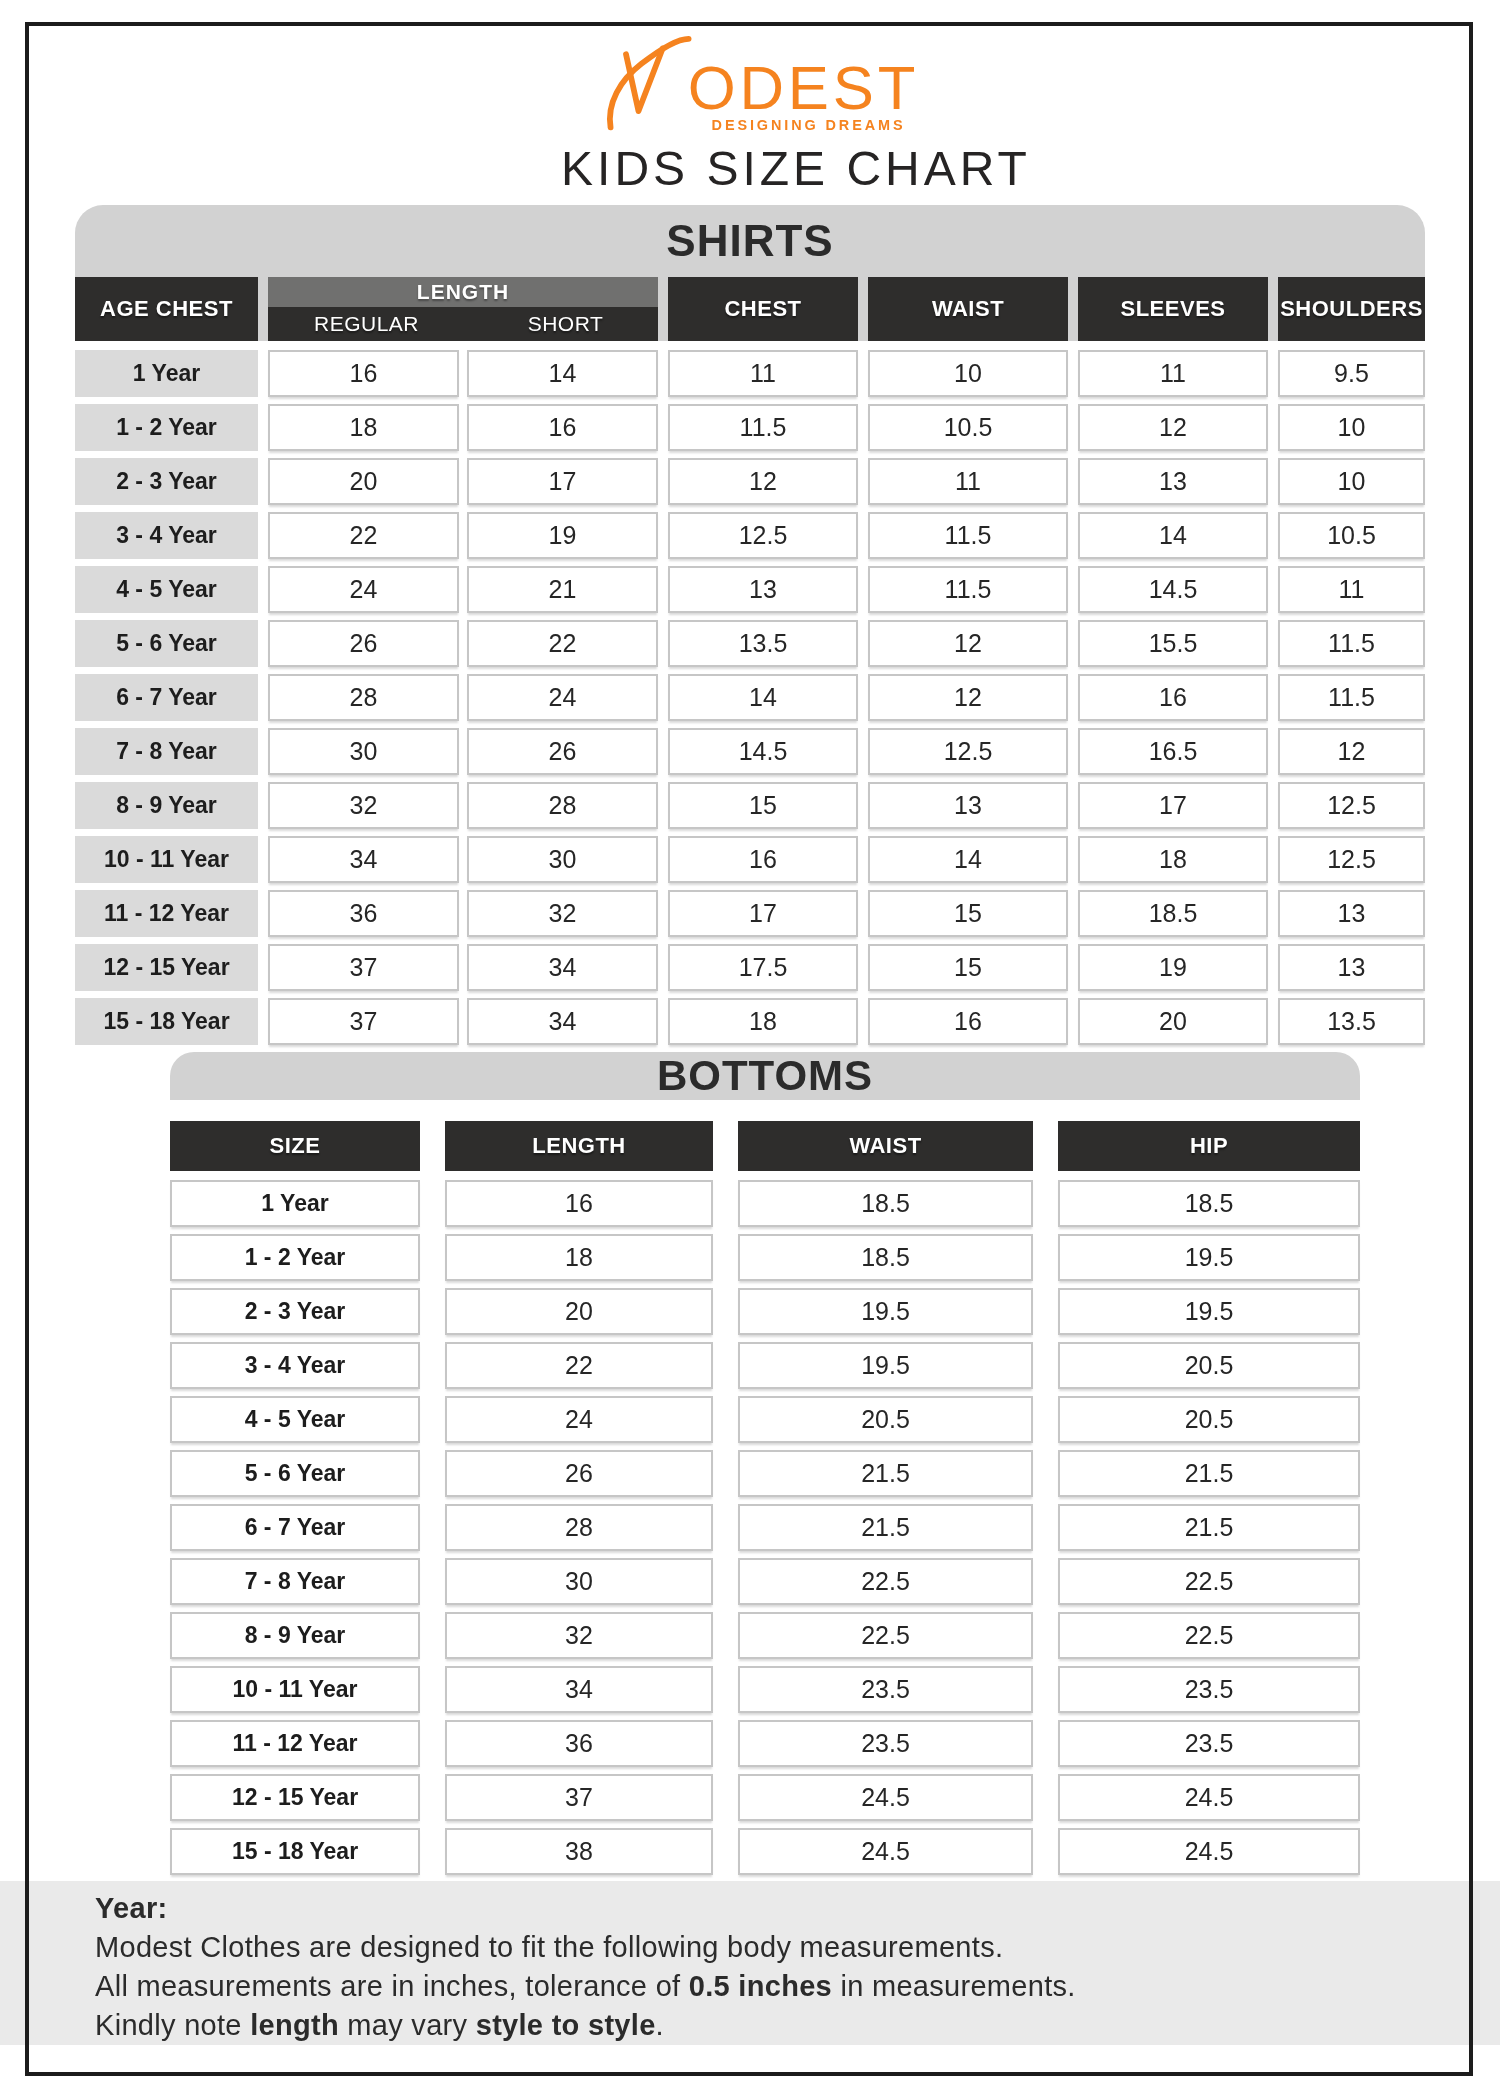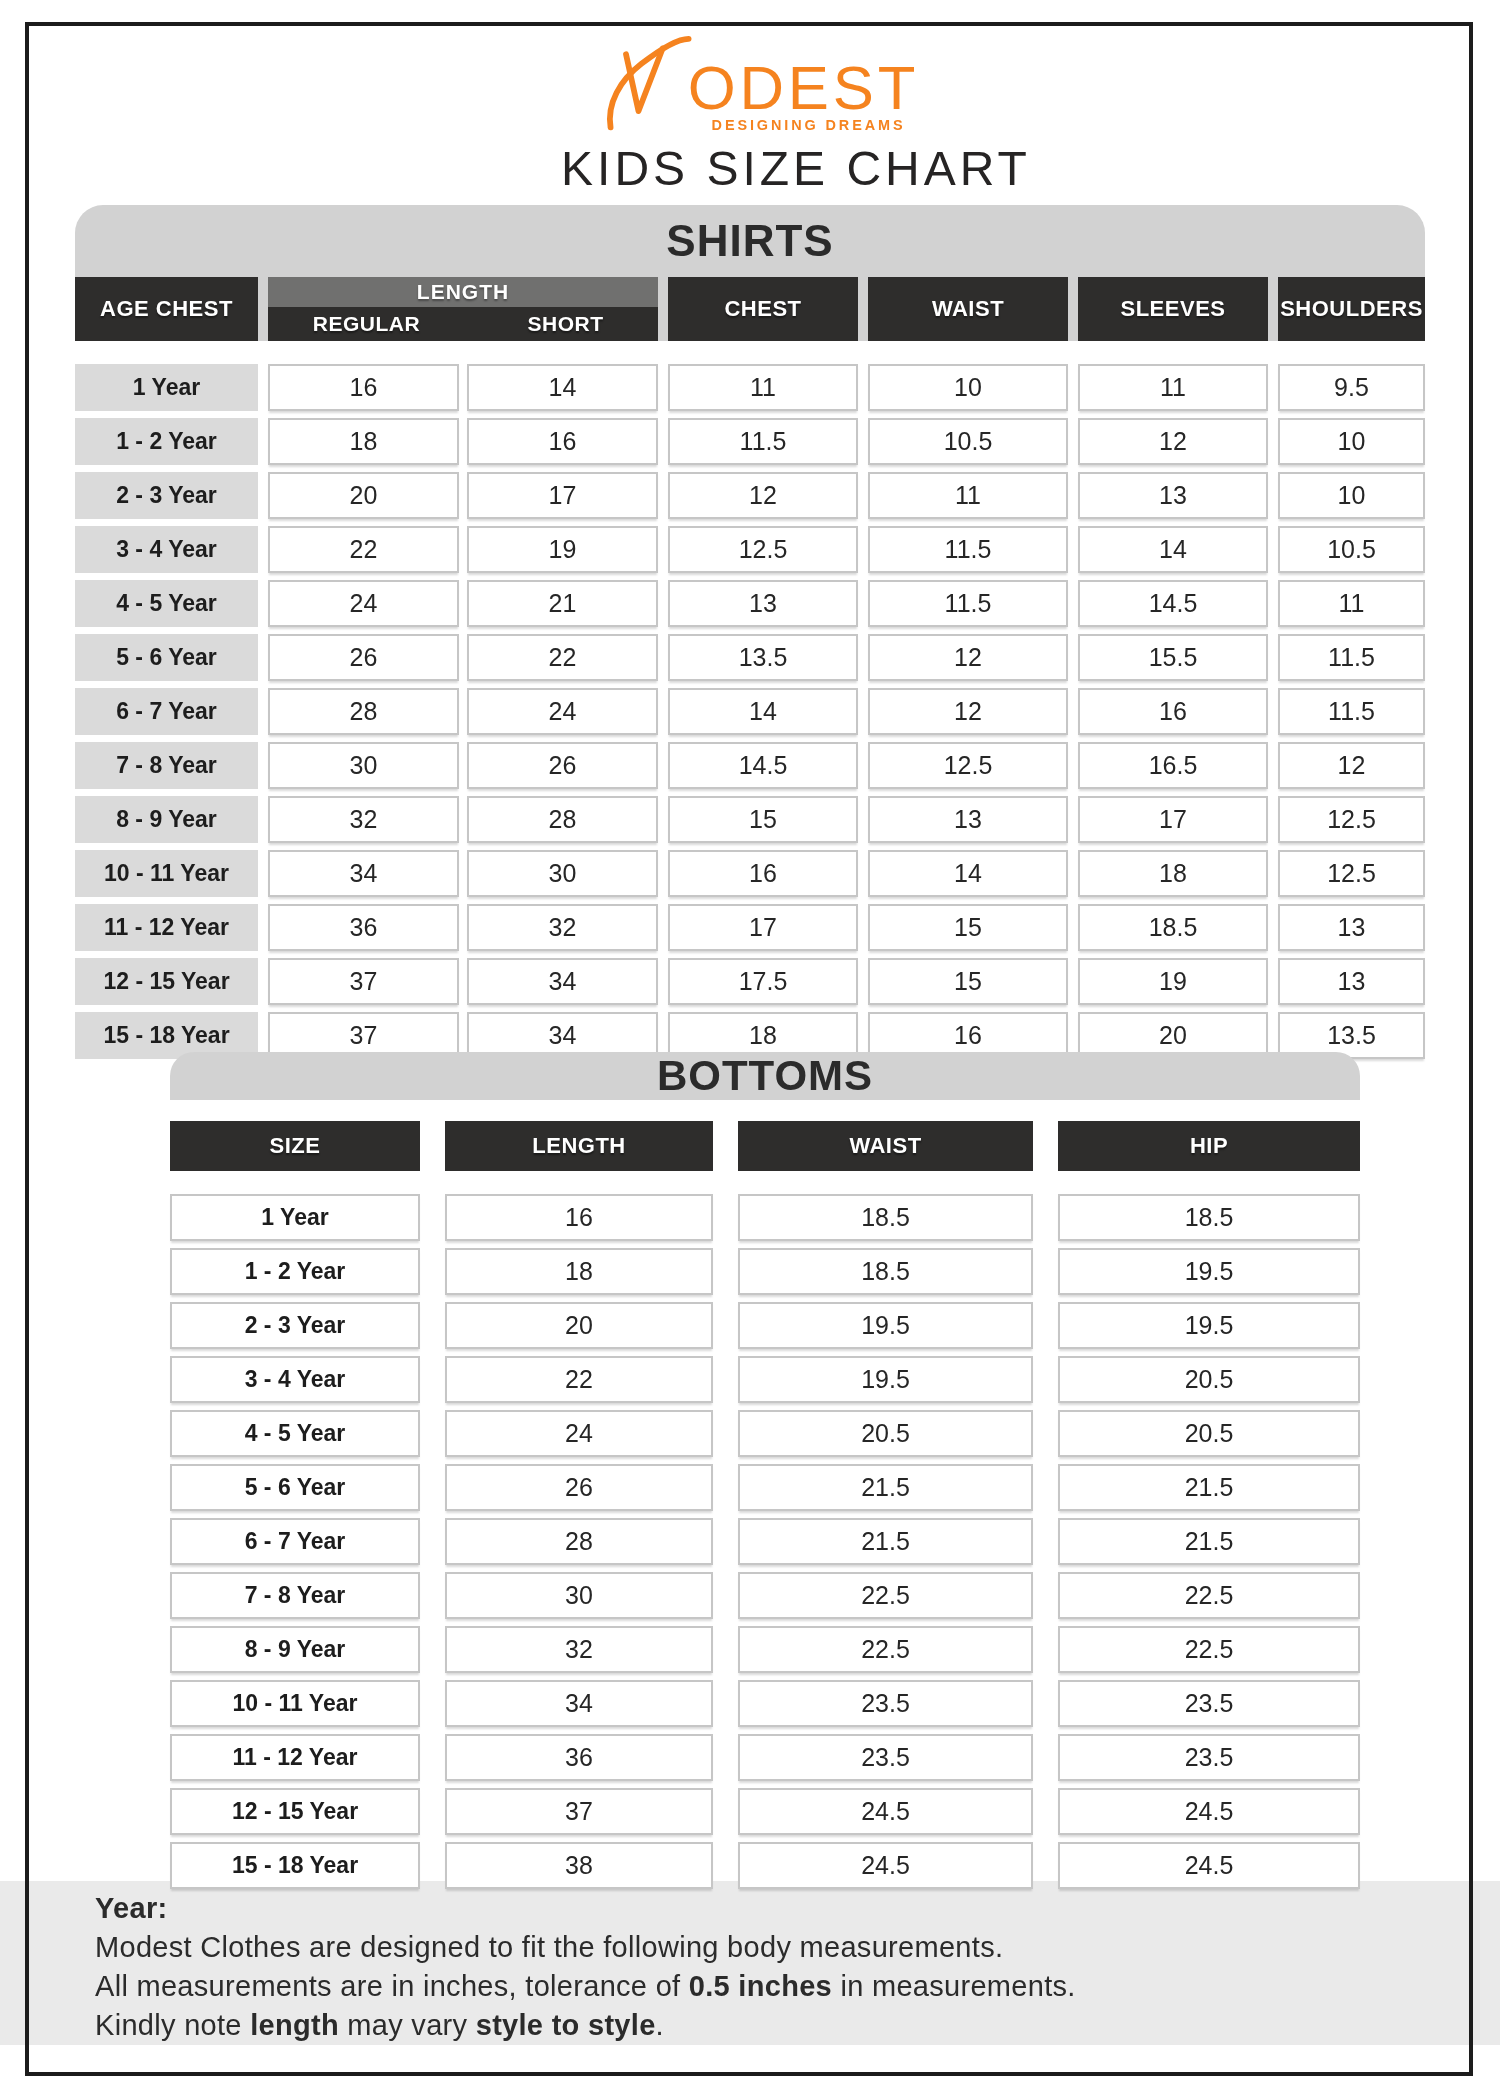--- a/index.html
+++ b/index.html
@@ -25,23 +25,23 @@
   .sh-banner{background:#d2d2d2;border-radius:28px 28px 0 0;}
   .sh-title{height:72px;display:flex;align-items:center;justify-content:center;
     font-size:44px;font-weight:800;color:#2b2b2b;letter-spacing:1px;}
   .shead{display:grid;grid-template-columns:183px 390px 190px 200px 190px 147px;column-gap:10px;height:64px;}
   .hcell{background:#2e2d2c;color:#fff;font-weight:700;font-size:22px;letter-spacing:.5px;
     display:flex;align-items:center;justify-content:center;text-shadow:0 2px 2px rgba(0,0,0,.45);}
   .hlen{display:flex;flex-direction:column;}
   .hlen-top{height:30px;background:#70706f;color:#fff;font-weight:700;font-size:21px;
     display:flex;align-items:center;justify-content:center;letter-spacing:1px;text-shadow:0 2px 2px rgba(0,0,0,.35);}
   .hlen-bot{flex:1;background:#2e2d2c;display:grid;grid-template-columns:1fr 1fr;column-gap:8px;}
-  .hlen-bot div{color:#fff;font-weight:700;font-size:21px;display:flex;align-items:center;justify-content:center;
+  .hlen-bot div{color:#fff;font-weight:400;font-size:21px;display:flex;align-items:center;justify-content:center;
     letter-spacing:.5px;text-shadow:0 2px 2px rgba(0,0,0,.45);padding-left:6px;}
-  .rows{display:flex;flex-direction:column;gap:7px;margin-top:23px;}
+  .rows{display:flex;flex-direction:column;gap:7px;margin-top:9px;}
   .srow{display:grid;grid-template-columns:183px 390px 190px 200px 190px 147px;column-gap:10px;height:47px;}
   .lpair{display:grid;grid-template-columns:1fr 1fr;column-gap:8px;}
   .cell{background:#fff;border:2px solid #c6c6c6;box-shadow:0 3px 2px -1px rgba(0,0,0,.15);
     display:flex;align-items:center;justify-content:center;font-size:25px;color:#262626;}
   .agecell{background:#dadada;display:flex;align-items:center;justify-content:center;
     font-weight:700;font-size:23px;color:#1d1d1d;}
   
   .bottoms{position:absolute;left:170px;top:1052px;width:1190px;z-index:2;}
   .bt-banner{height:48px;background:#d2d2d2;border-radius:24px 24px 0 0;
     display:flex;align-items:center;justify-content:center;

